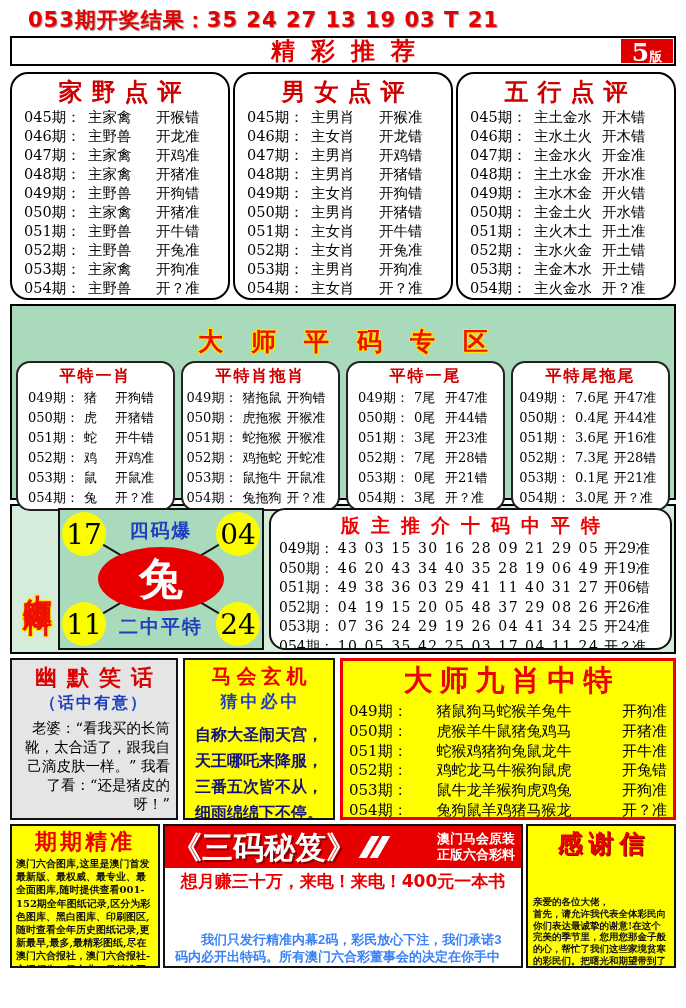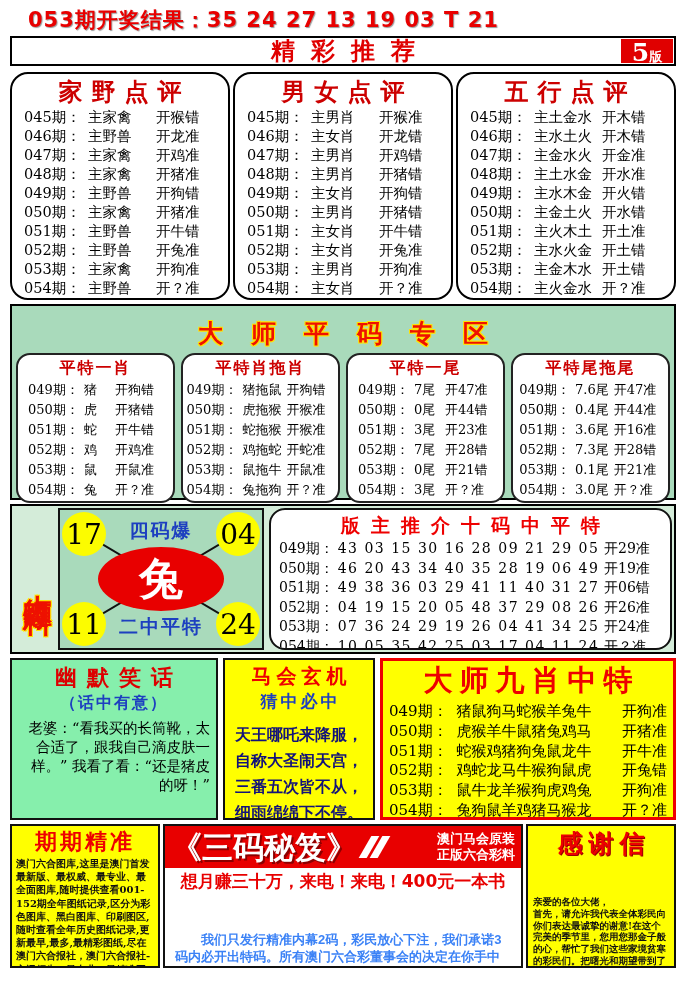--- a/index.html
+++ b/index.html
@@ -25,21 +25,21 @@
   .c-title { color: #cc0000; font-size: 24px; font-weight: bold; text-align: center;
     letter-spacing: 9px; padding: 2px 0 0 9px; }
   .c-rows { flex: 1; display: flex; flex-direction: column; justify-content: space-evenly; }
   .c-row { display: flex; justify-content: center; gap: 8px; font-size: 14.5px; color: #000; white-space: nowrap; }
   .c-row .lab { width: 56px; text-align: right; }
   .c-row .main { min-width: 60px; text-align: left; }
   .c-row .res { min-width: 60px; text-align: left; }
   .c-footer { font-size: 12px; font-weight: bold; text-align: center; padding: 1px 0 4px; white-space: nowrap; }
 
   
-  .master { margin: 4px 10px 0; border: 2px solid #000; background: #a9dabb; padding: 8px 4px 6px; height: 196px; }
+  .master { margin: 4px 10px 0; border: 2px solid #000; background: #a9dabb; padding: 16px 4px 6px; height: 196px; }
   .m-title { color: #ee1100; font-size: 25px; font-weight: bold; text-align: center;
     letter-spacing: 28px; padding: 3px 0 3px 28px; white-space: nowrap;
     text-shadow: 1px 1px 0 #ffe400, -1px -1px 0 #ffe400, 1px -1px 0 #ffe400, -1px 1px 0 #ffe400; }
   .ping-row { display: flex; gap: 6px; height: 150px; }
   .ping-box { flex: 1; background: #fff; border: 2px solid #222; border-radius: 14px; padding: 0 2px; overflow: hidden; }
   .p-title { color: #cc0000; font-size: 16px; font-weight: bold; text-align: center; letter-spacing: 2px; padding-top: 3px; }
   .p-rows { display: flex; flex-direction: column; justify-content: space-evenly; height: 122px; }
   .p-row { display: flex; justify-content: center; gap: 5px; font-size: 13px; white-space: nowrap; }
   .p-row .lab { text-align: right; }
   .p-row .main { min-width: 26px; text-align: left; }
@@ -65,21 +65,21 @@
   .ten-box { flex: 1; background: #fff; border: 2px solid #111; border-radius: 16px; margin-left: 5px; padding: 0 8px; overflow: hidden; }
   .t-title { color: #ee0000; font-size: 19px; font-weight: bold; letter-spacing: 11px; text-align: center; padding: 3px 0 0 11px; white-space: nowrap; }
   .t-rows { display: flex; flex-direction: column; justify-content: space-evenly; height: 118px; }
   .t-row { display: flex; font-size: 14px; white-space: nowrap; }
   .t-row .lab { width: 54px; }
   .t-row .nums { flex: 1; text-align: center; letter-spacing: 1.5px; }
   .t-row .res { width: 58px; }
 
   
   .mid { display: flex; gap: 5px; margin: 4px 10px 0; height: 162px; }
-  .joke { width: 208px; background: #86efac; border: 2px solid #111; padding: 3px 6px; overflow: hidden; }
+  .joke { width: 168px; background: #e5e5e5; border: 2px solid #111; padding: 3px 6px; overflow: hidden; }
   .j-title { color: #dd0000; font-size: 22px; font-weight: bold; letter-spacing: 10px; padding-left: 10px; text-align: center; white-space: nowrap; }
   .j-sub { color: #1d3fc0; font-size: 16px; font-weight: bold; letter-spacing: 2px; text-align: center; }
   .j-text { font-size: 14.5px; line-height: 19px; margin-top: 5px; color: #000; text-align: right; }
   .mystery { width: 152px; background: #ffff00; border: 2px solid #111; padding: 3px 4px; text-align: center; overflow: hidden; }
   .my-title { color: #ee0000; font-size: 20px; font-weight: bold; letter-spacing: 5px; padding-left: 5px; white-space: nowrap; }
   .my-sub { color: #1d3fc0; font-size: 17px; font-weight: bold; letter-spacing: 3px; padding-left: 3px; white-space: nowrap; }
   .my-lines { margin-top: 9px; color: #12127a; font-size: 16px; font-weight: bold; line-height: 26px; white-space: nowrap; }
   .nine { flex: 1; background: #ffff00; border: 3px solid #ee0000; padding: 0 6px; overflow: hidden; }
   .n-title { color: #ee0000; font-size: 29px; font-weight: bold; letter-spacing: 7px; text-align: center; padding-left: 7px; white-space: nowrap; }
   .n-rows { display: flex; flex-direction: column; justify-content: space-evenly; height: 120px; }
@@ -560,23 +560,23 @@
   <div class="joke">
     <div class="j-title">幽默笑话</div>
     <div class="j-sub">（话中有意）</div>
     <div class="j-text">老婆：“看我买的长筒靴，太合适了，跟我自己滴皮肤一样。” 我看了看：“还是猪皮的呀！”</div>
   </div>
   <div class="mystery">
     <div class="my-title">马会玄机</div>
     <div class="my-sub">猜中必中</div>
     <div class="my-lines">
 
+        <div>自称大圣闹天宫，</div>
+
         <div>天王哪吒来降服，</div>
-
-        <div>自称大圣闹天宫，</div>
 
         <div>三番五次皆不从，</div>
 
         <div>细雨绵绵下不停。</div>
       </div>
   </div>
   <div class="nine">
     <div class="n-title">大师九肖中特</div>
     <div class="n-rows">
 

